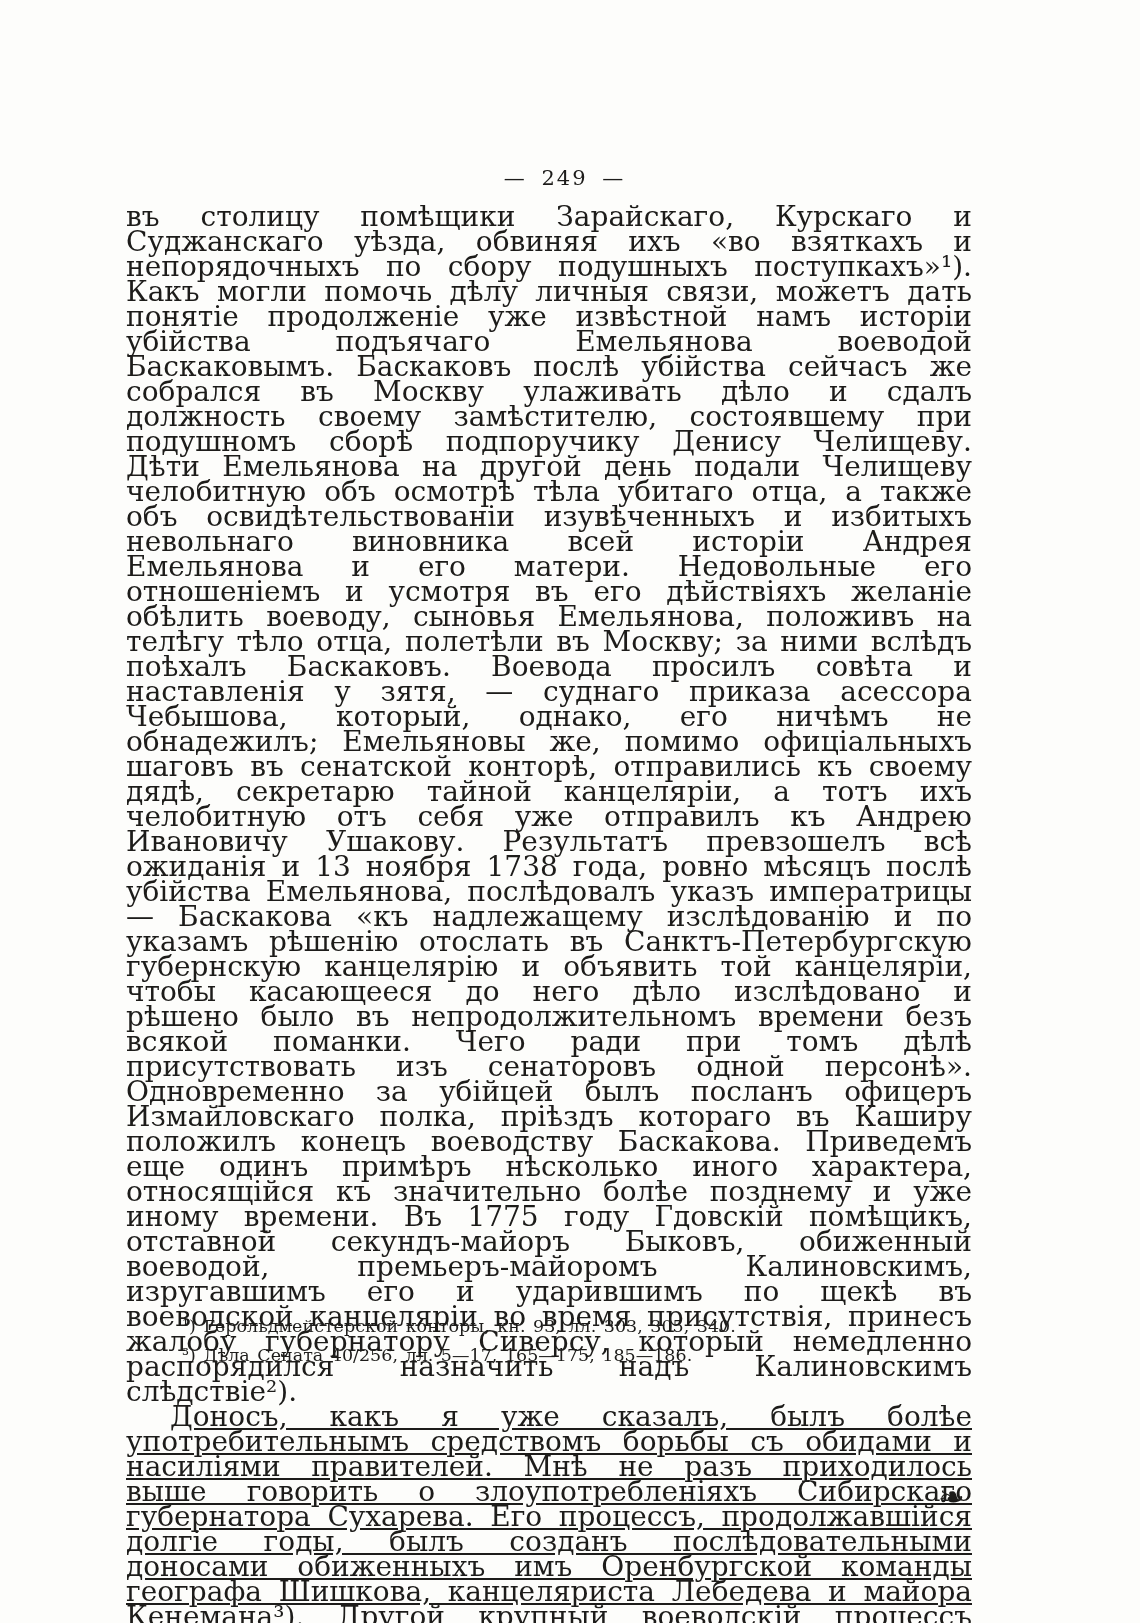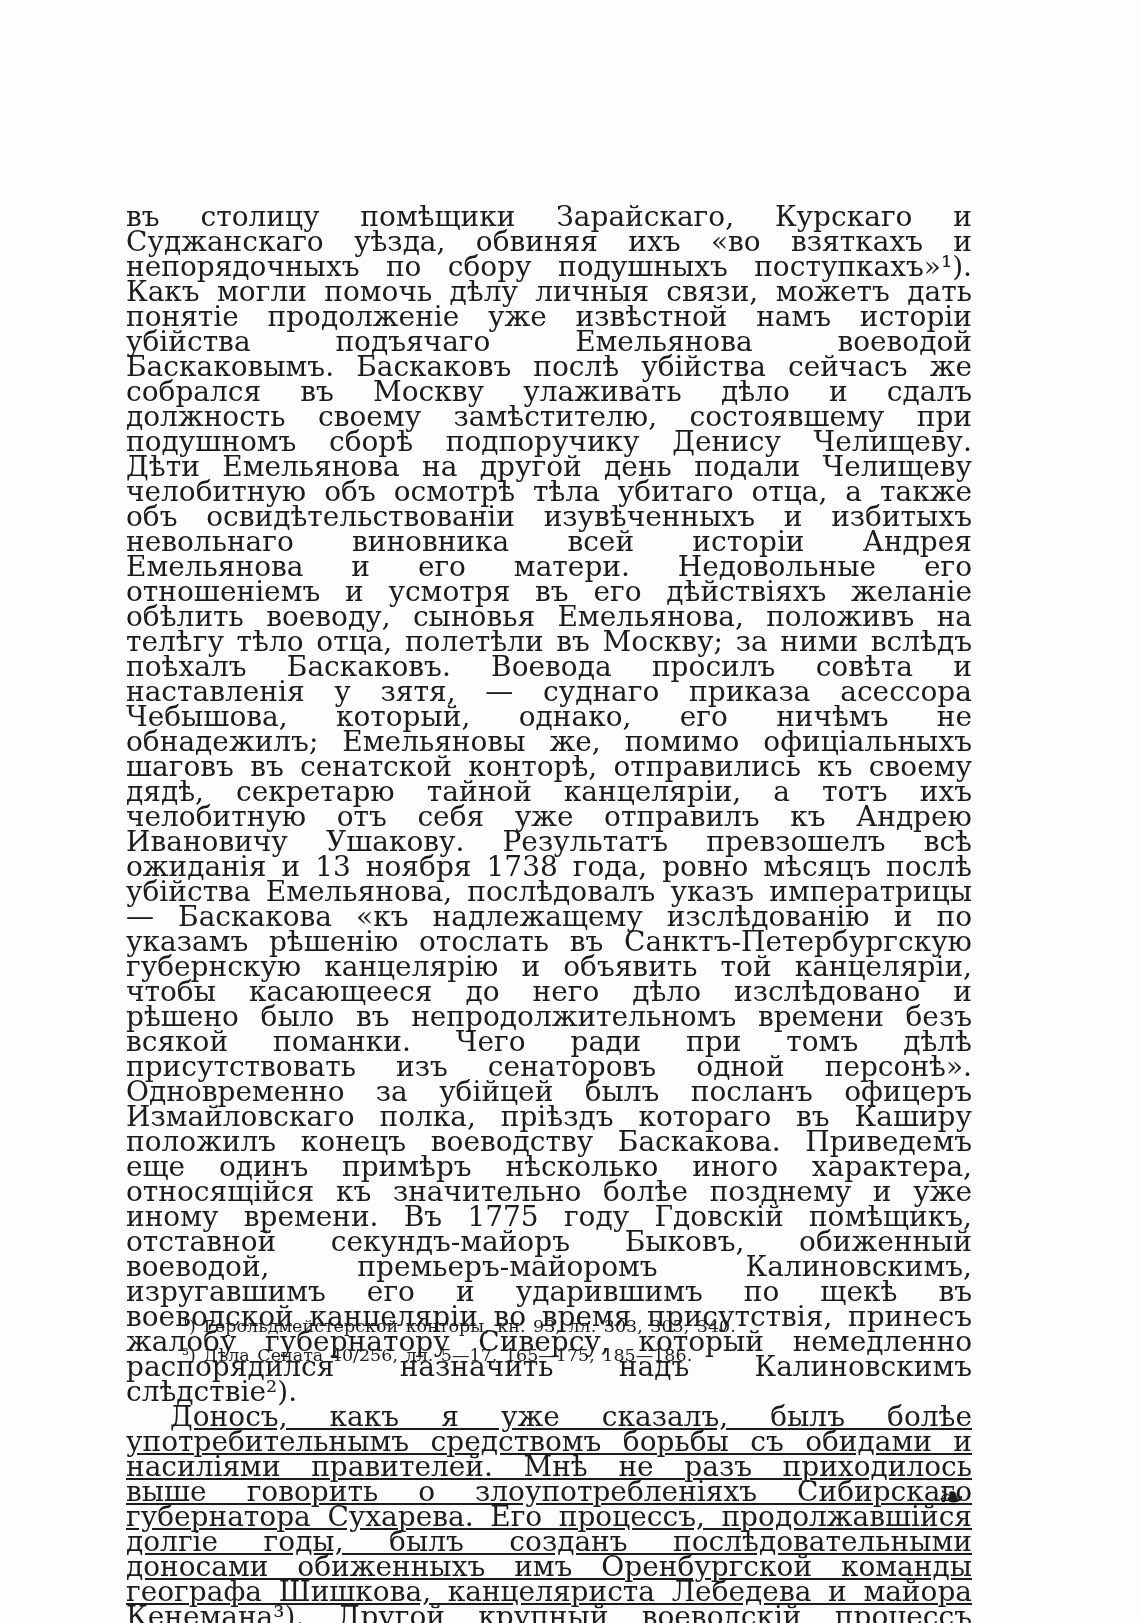--- a/index.html
+++ b/index.html
@@ -65,20 +65,21 @@
     font-size: 32px;
     color: #1d1c1a;
     font-family: "DejaVu Sans", sans-serif;
   }
 </style>
 </head>
 <body>
 
 <div class="page">
 
+  <div class="page-number">— 249 —</div>
 
   <div class="body-text">
     <p class="para">въ столицу помѣщики Зарайскаго, Курскаго и Суджанскаго уѣзда, обвиняя ихъ «во взяткахъ и непорядочныхъ по сбору подушныхъ поступкахъ»¹). Какъ могли помочь дѣлу личныя связи, можетъ дать понятіе продолженіе уже извѣстной намъ исторіи убійства подъячаго Емельянова воеводой Баскаковымъ. Баскаковъ послѣ убійства сейчасъ же собрался въ Москву улаживать дѣло и сдалъ должность своему замѣстителю, состоявшему при подушномъ сборѣ подпоручику Денису Челищеву. Дѣти Емельянова на другой день подали Челищеву челобитную объ осмотрѣ тѣла убитаго отца, а также объ освидѣтельствованіи изувѣченныхъ и избитыхъ невольнаго виновника всей исторіи Андрея Емельянова и его матери. Недовольные его отношеніемъ и усмотря въ его дѣйствіяхъ желаніе обѣлить воеводу, сыновья Емельянова, положивъ на телѣгу тѣло отца, полетѣли въ Москву; за ними вслѣдъ поѣхалъ Баскаковъ. Воевода просилъ совѣта и наставленія у зятя, — суднаго приказа асессора Чебышова, который, однако, его ничѣмъ не обнадежилъ; Емельяновы же, помимо офиціальныхъ шаговъ въ сенатской конторѣ, отправились къ своему дядѣ, секретарю тайной канцеляріи, а тотъ ихъ челобитную отъ себя уже отправилъ къ Андрею Ивановичу Ушакову. Результатъ превзошелъ всѣ ожиданія и 13 ноября 1738 года, ровно мѣсяцъ послѣ убійства Емельянова, послѣдовалъ указъ императрицы — Баскакова «къ надлежащему изслѣдованію и по указамъ рѣшенію отослать въ Санктъ-Петербургскую губернскую канцелярію и объявить той канцеляріи, чтобы касающееся до него дѣло изслѣдовано и рѣшено было въ непродолжительномъ времени безъ всякой поманки. Чего ради при томъ дѣлѣ присутствовать изъ сенаторовъ одной персонѣ». Одновременно за убійцей былъ посланъ офицеръ Измайловскаго полка, пріѣздъ котораго въ Каширу положилъ конецъ воеводству Баскакова. Приведемъ еще одинъ примѣръ нѣсколько иного характера, относящійся къ значительно болѣе позднему и уже иному времени. Въ 1775 году Гдовскій помѣщикъ, отставной секундъ-майоръ Быковъ, обиженный воеводой, премьеръ-майоромъ Калиновскимъ, изругавшимъ его и ударившимъ по щекѣ въ воеводской канцеляріи во время присутствія, принесъ жалобу губернатору Сиверсу, который немедленно распорядился назначить надъ Калиновскимъ слѣдствіе²).</p>
     <p class="para indent">Доносъ, какъ я уже сказалъ, былъ болѣе употребительнымъ средствомъ борьбы съ обидами и насиліями правителей. Мнѣ не разъ приходилось выше говорить о злоупотребленіяхъ Сибирскаго губернатора Сухарева. Его процессъ, продолжавшійся долгіе годы, былъ созданъ послѣдовательными доносами обиженныхъ имъ Оренбургской команды географа Шишкова, канцеляриста Лебедева и майора Кенемана³). Другой крупный воеводскій процессъ Елизаветинскаго времени, процессъ Сим-</p>
   </div>
 
   <div class="footnotes">
     <p class="footnote">¹) Герольдмейстерской конторы, кн. 93, лл. 303, 305, 340.</p>
     <p class="footnote">³) Дѣла Сената 40/256, лл. 5—17, 165—175, 185—186.</p>
   </div>

